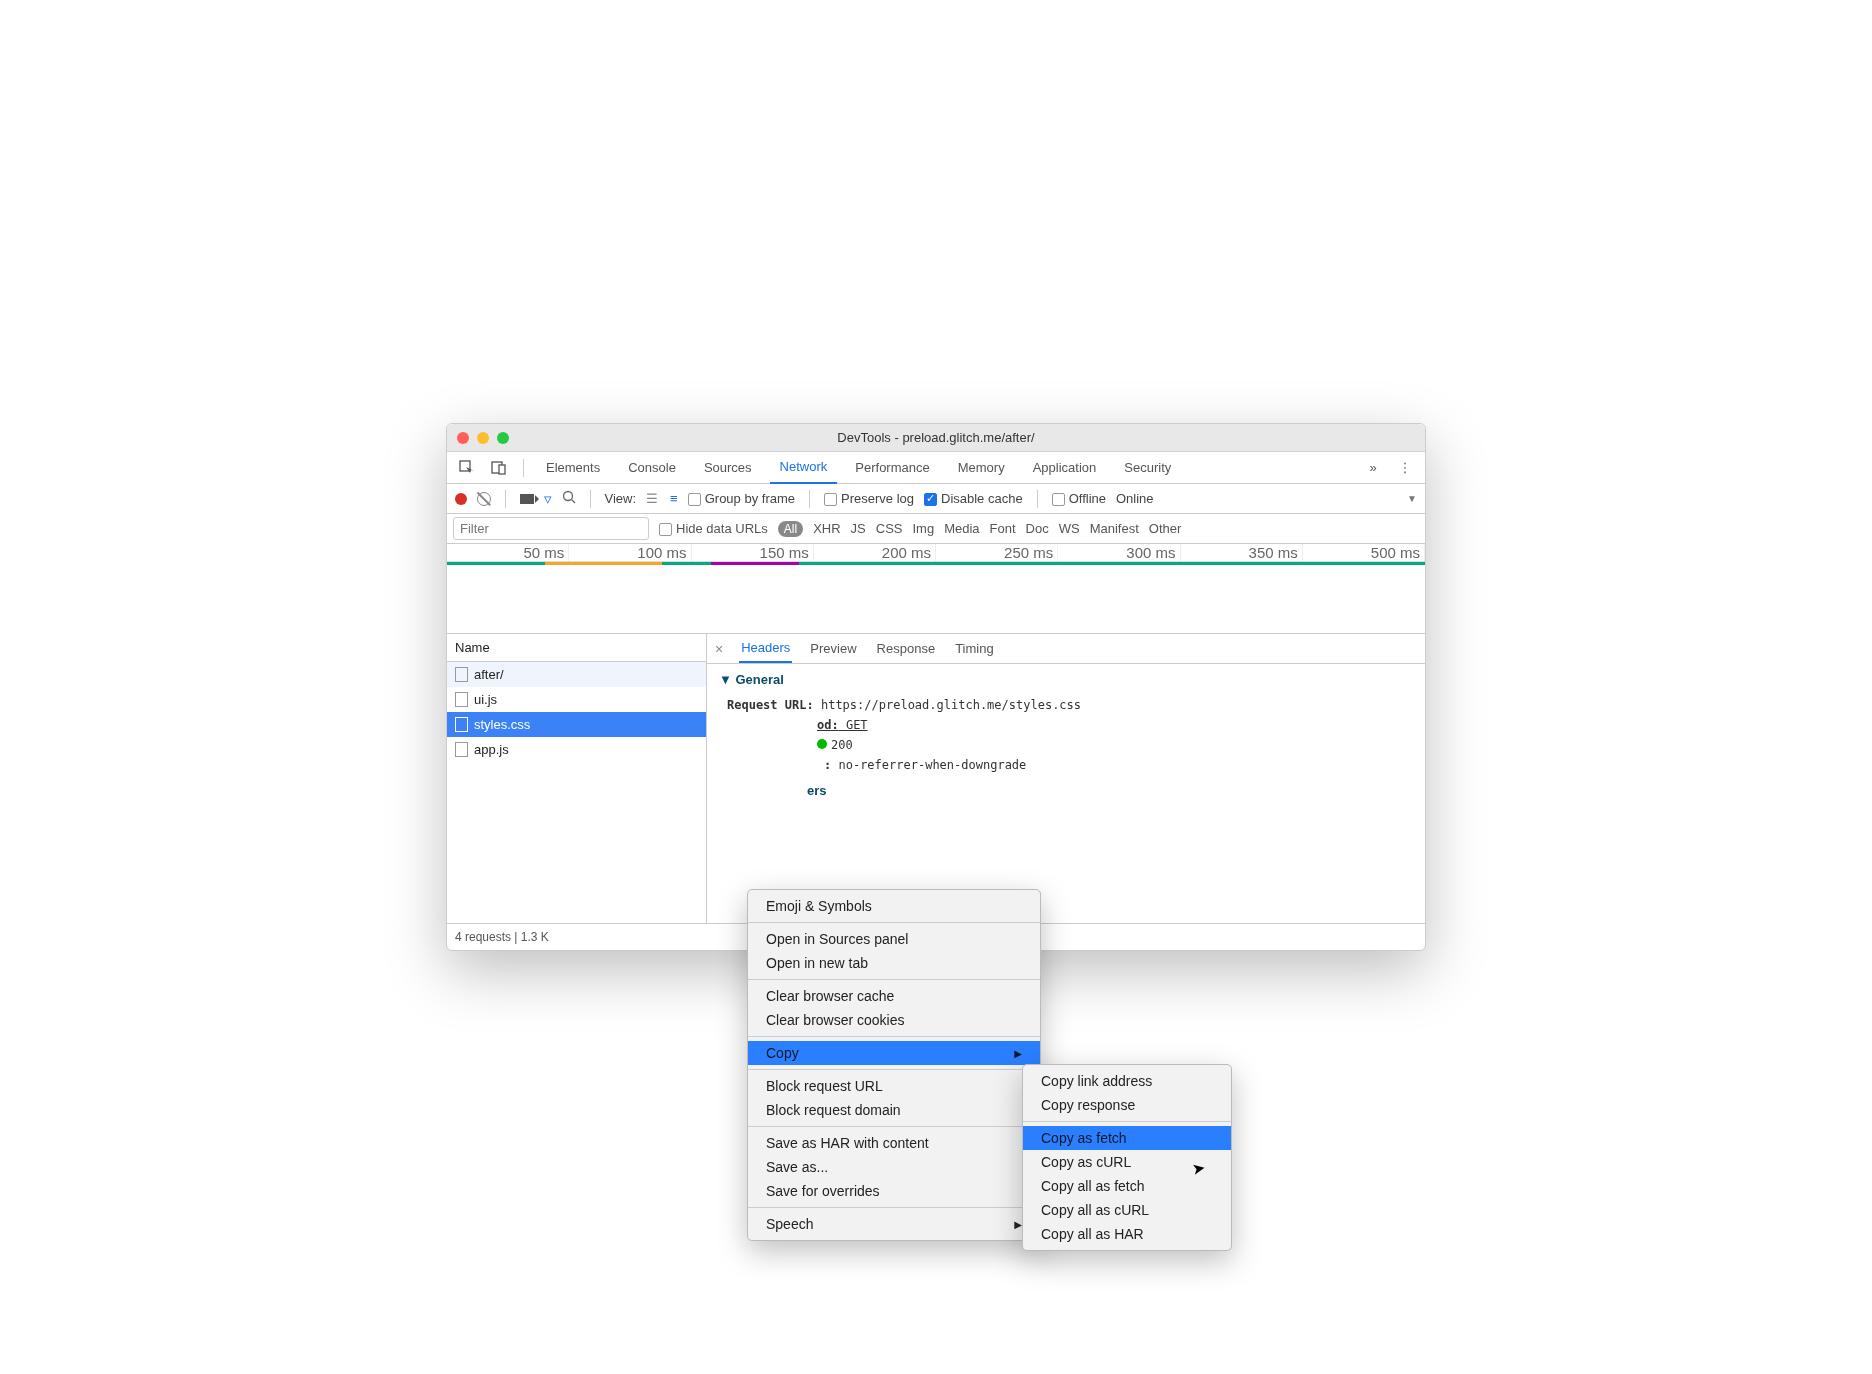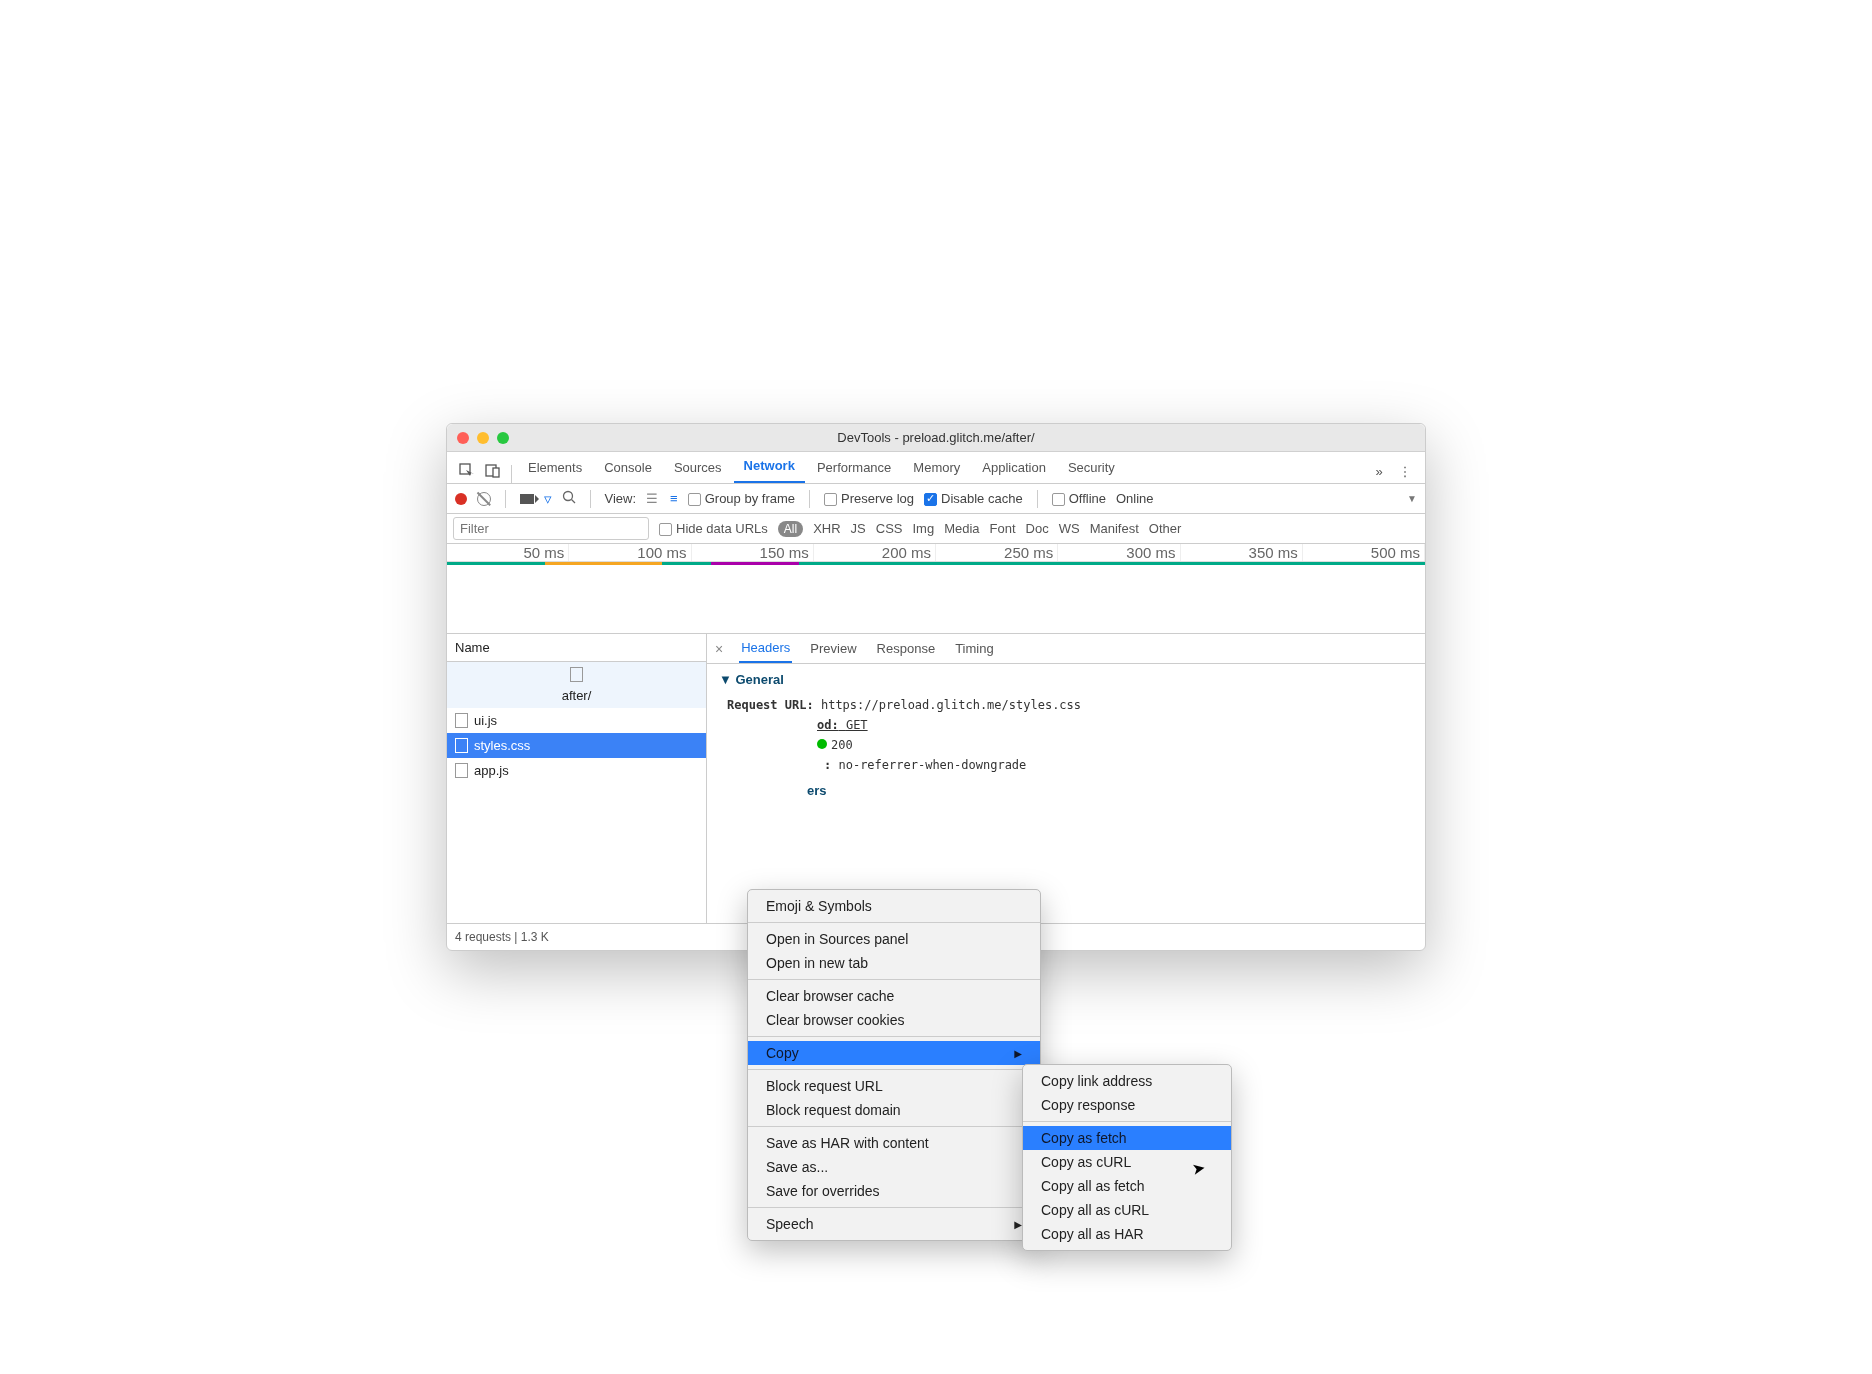--- a/index.html
+++ b/index.html
@@ -41,42 +41,41 @@
     .titlebar-title {
       position: absolute;
       left: 0; right: 0;
       text-align: center;
       font-size: 13px;
       color: #333;
       pointer-events: none;
     }
     .tabs-row {
       display: flex;
-      align-items: flex-end;
+      align-items: center;
       border-bottom: 1px solid #ccc;
       padding: 0 8px;
       height: 32px;
       font-size: 13px;
       color: #555;
-      gap: 2px;
+      gap: 8px;
     }
     .tabs-row .tool-icon {
       width: 24px; height: 24px;
       display: flex; align-items: center; justify-content: center;
       color: #555;
     }
     .tabs-divider { width: 1px; height: 18px; background: #ccc; margin: 0 4px; }
     .tab {
       padding: 8px 10px;
       cursor: pointer;
     }
     .tab.active {
       color: #1a73e8;
       border-bottom: 2px solid #1a73e8;
-      font-weight: bold;
     }
     .more-icon { margin-left: auto; }
     .toolbar-row {
       display: flex;
       align-items: center;
       border-bottom: 1px solid #ccc;
       padding: 0 8px;
       height: 30px;
       font-size: 13px;
       color: #444;
@@ -177,21 +176,21 @@
       color: #222;
     }
     .name-item {
       padding: 5px 8px;
       display: flex;
       align-items: center;
       gap: 6px;
       color: #222;
     }
     .name-item.selected { background: #3b82f6; color: #fff; }
-    .name-item.alt { background: #eef5fd; flex-direction: column; }
+    .name-item.alt { background: #eef5fd; }
     .file-icon {
       width: 13px; height: 15px;
       border: 1px solid #999;
       position: relative;
     }
     .name-item.selected .file-icon { border-color: #fff; }
     .details-col { flex: 1; font-size: 13px; color: #333; position: relative; }
     .details-tabs {
       display: flex;
       border-bottom: 1px solid #ccc;

